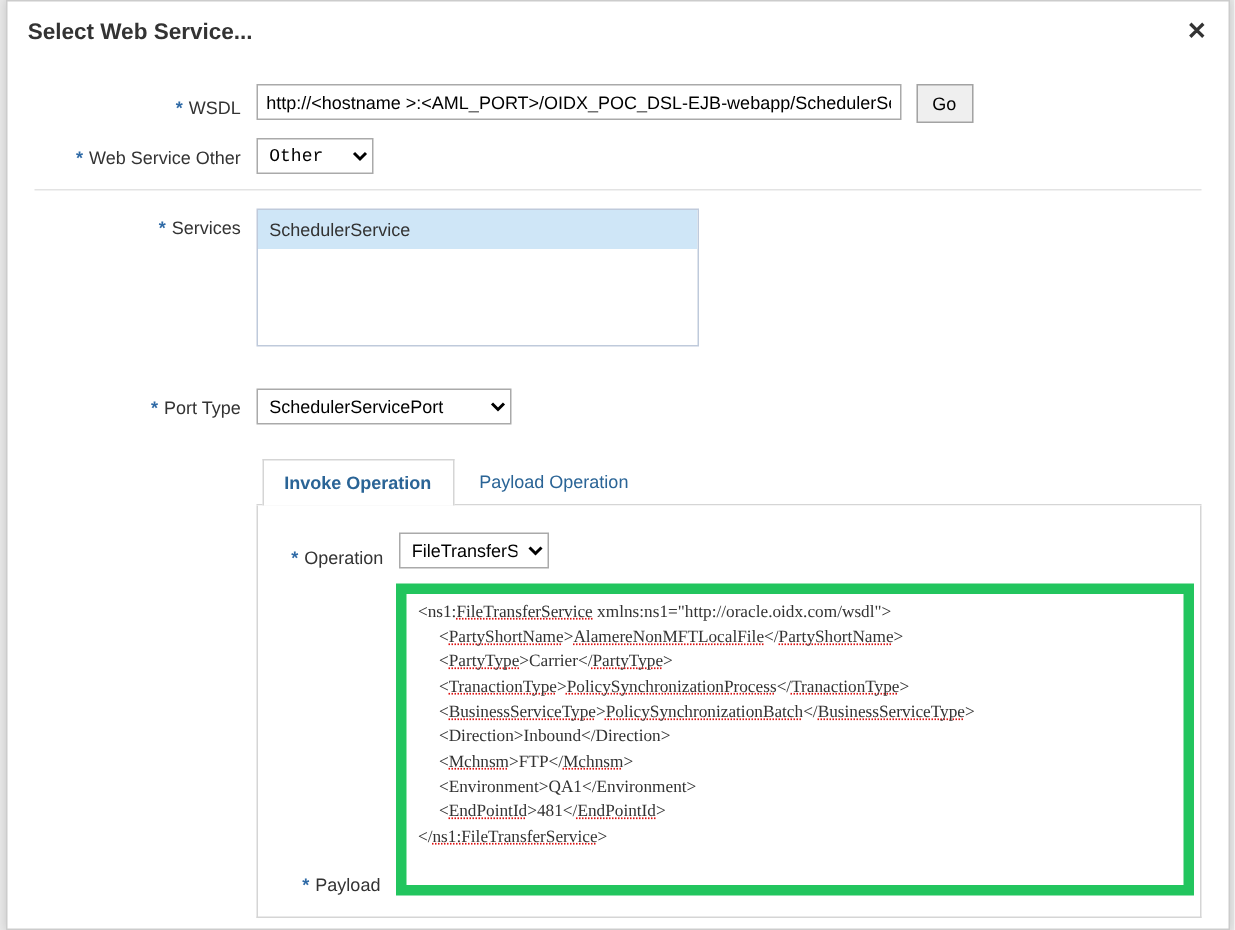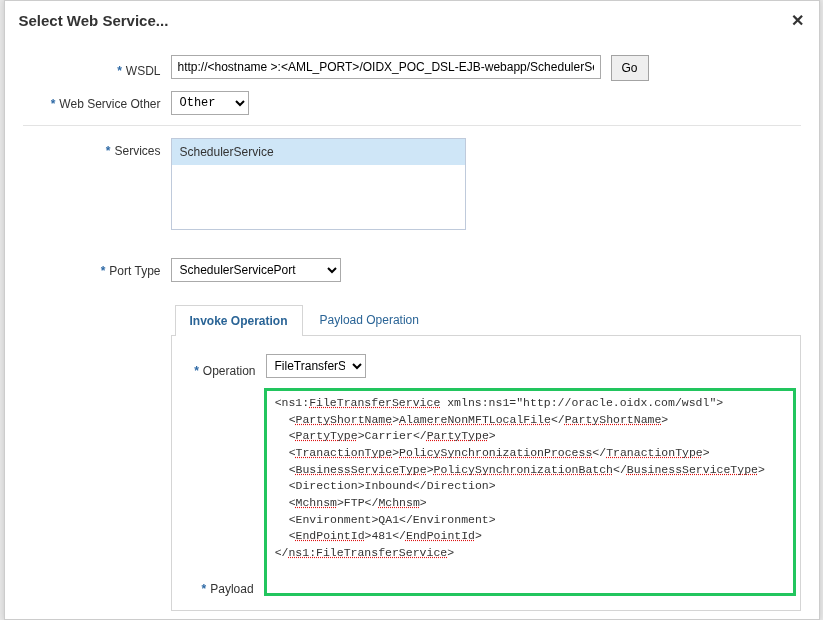--- a/index.html
+++ b/index.html
@@ -31,21 +31,21 @@
   
   .tabs-container { margin-top: 8px; }
   .tabstrip { display: flex; align-items: flex-end; border-bottom: 1px solid #d5d5d5; padding-left: 4px; text-align: center; }
   .tab { padding: 8px 14px 8px 14px; font-size: 12px; color: #2a6496; cursor: pointer; border: 1px solid transparent; border-bottom: none; margin-right: 2px; }
   .tab.active { border-color: #d5d5d5; background: #fff; font-weight: 700; color: #2a6496; position: relative; top: 1px; }
   .tab-body { border: 1px solid #d5d5d5; border-top: none; background: #fff; padding: 18px 4px 4px 4px; }
 
   .inner-row { display: flex; align-items: flex-end; margin-bottom: 10px; }
   .inner-label { width: 90px; text-align: right; padding-right: 10px; padding-top: 4px; font-size: 12px; }
 
-  .payload-box { width: 544px; height: 208px; border: 3px solid #22c55e; padding: 4px 8px 4px 8px; font-size: 11.5px; line-height: 1.45; overflow: hidden; font-family: Liberation Mono, monospace; }
+  .payload-box { width: 544px; height: 208px; border: 7px solid #22c55e; padding: 4px 8px 4px 8px; font-size: 11.5px; line-height: 1.45; overflow: hidden; font-family: Liberation Serif, serif; }
   .payload-box .ind1 { padding-left: 14px; display: block; }
   .err { text-decoration: underline dotted #d11; text-decoration-skip-ink: none; }
 </style>
 </head>
 <body>
 
 <div class="dialog">
   <div class="titlebar">
     <h1>Select Web Service...</h1>
     <span class="close">✕</span>

